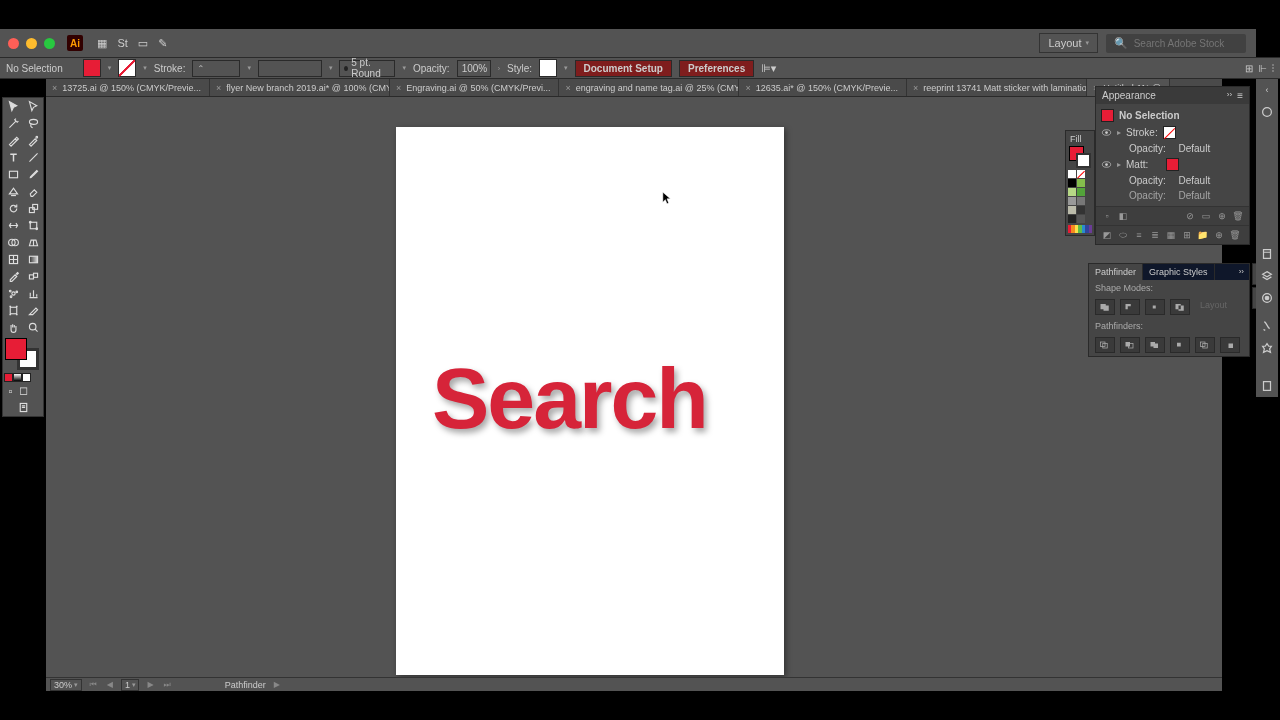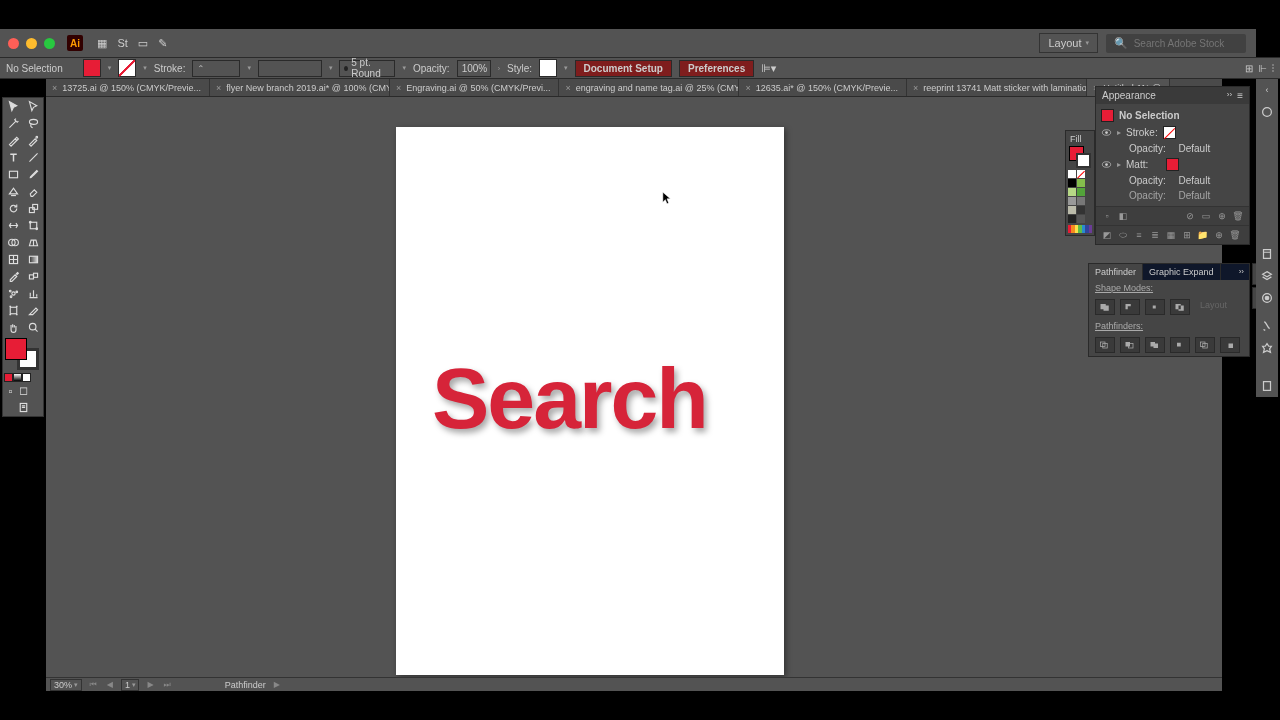--- a/index.html
+++ b/index.html
@@ -56,21 +56,21 @@
 .swatches-mini{ position:absolute; top:130px; right:185px; width:30px; background:#454545; border:1px solid #2a2a2a; padding:2px;}
 .sm-head{font-size:9px;color:#ccc;padding:1px 2px;}
 .sm-grid{display:flex;flex-wrap:wrap;gap:1px;margin-top:2px;}
 .smq{width:8px;height:8px;}
 .colorbar{display:flex;height:8px;margin-top:2px;}
 .cb{flex:1;}
 .pathfinder-panel{ position:absolute; top:263px; right:30px; width:162px; background:#454545; border:1px solid #2a2a2a; font-size:10px; color:#ccc;}
 .pf-tabs{display:flex;background:#0f172a;}
 .pf-tab{padding:3px 6px;border-right:1px solid #2a2a2a;font-size:9px;}
 .pf-tab.active{background:#454545;}
-.pf-sec{padding:3px 6px;font-size:9px;color:#aaa;text-decoration:underline;}
+.pf-sec{padding:3px 6px;font-size:9px;color:#aaa;}
 .pf-row{display:flex;gap:5px;padding:3px 6px;}
 .pf-ic{width:20px;height:16px;background:#3a3a3a;border:1px solid #2a2a2a;display:flex;align-items:center;justify-content:center;}
 .pf-ic svg{width:12px;height:10px;fill:#aaa;}
 .expand-btn{font-size:9px;color:#666;padding:1px 5px;}
 .statusbar{ position:absolute; bottom:29px; left:46px; right:58px; height:14px; background:#535353; border-top:1px solid #333; display:flex; align-items:center; font-size:9px; color:#ccc; padding:0 4px; gap:6px;}
 .sb-dd{border:1px solid #333;padding:0 3px;display:flex;align-items:center;gap:2px;height:12px;}
 .nav-arr{color:#888;font-size:8px;padding:0 2px;}
 .ctrl-right{margin-left:auto;display:flex;gap:5px;align-items:center;}
 .grip{display:flex;flex-direction:column;gap:1px;}
 .grip span{width:2px;height:2px;background:#888;border-radius:50%;}
@@ -461,21 +461,21 @@
       <div class="fic">📁</div>
       <div class="fic">⊕</div>
       <div class="fic">🗑</div>
     </div>
   </div>
 </div>
 
 <div class="pathfinder-panel">
   <div class="pf-tabs">
     <div class="pf-tab active">Pathfinder</div>
-    <div class="pf-tab">Graphic Expand</div>
+    <div class="pf-tab">Graphic Styles</div>
     <div style="margin-left:auto;padding:3px 5px;font-size:8px">››</div>
   </div>
   <div class="pf-sec">Shape Modes:</div>
   <div class="pf-row">
     <div class="pf-ic">
         <svg viewBox="0 0 16 12">
           <rect x="2" y="2" width="7" height="7"></rect>
           <rect x="6" y="4" width="7" height="7"></rect>
         </svg>
       </div>

